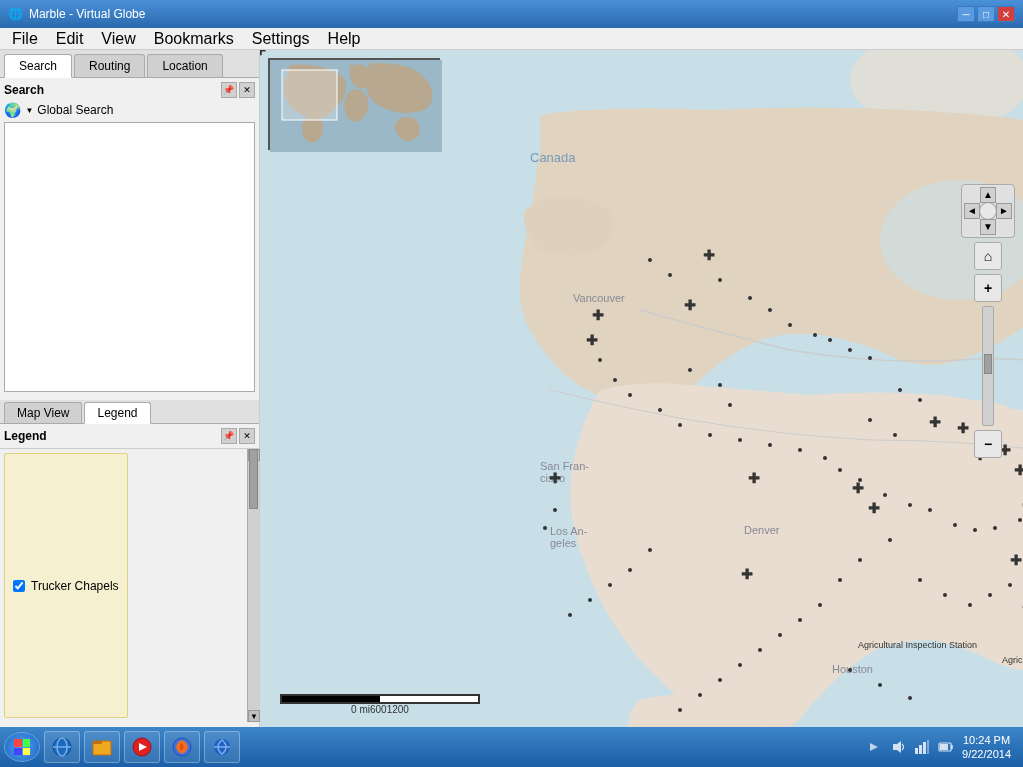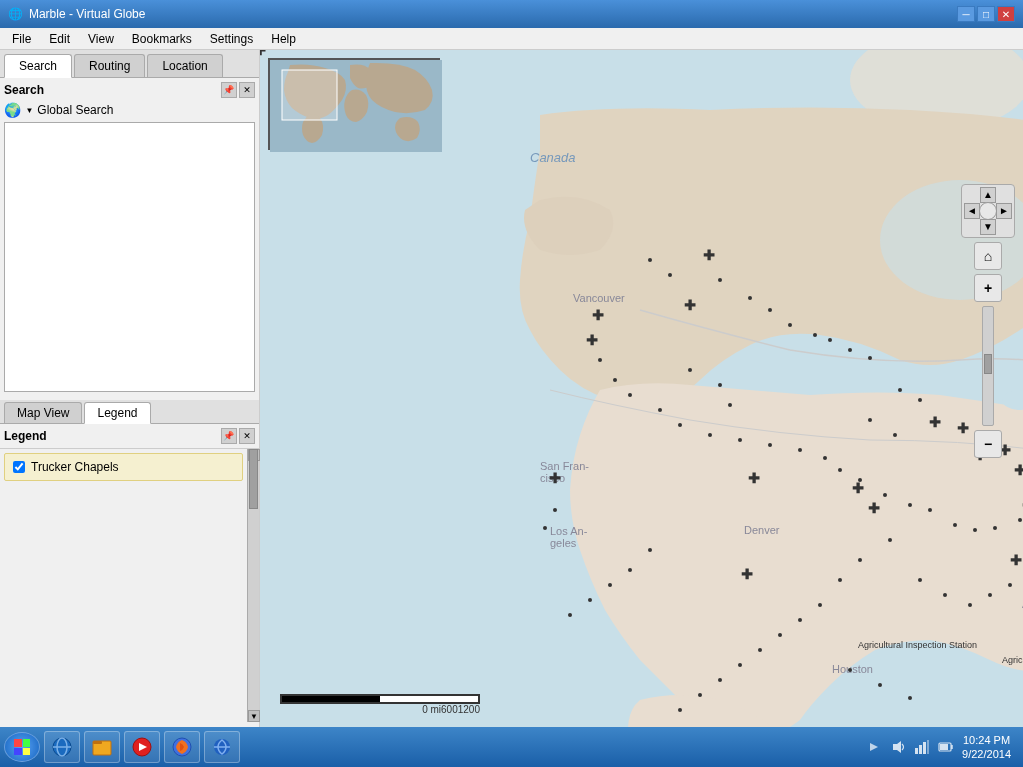--- a/index.html
+++ b/index.html
@@ -17,21 +17,21 @@
       width: 18px; height: 16px; background: #5a9ae0; border: 1px solid #3a7ac0;
       display: flex; align-items: center; justify-content: center; font-size: 10px; cursor: pointer; color: white;
     }
     #title-bar .controls span:last-child { background: #d04040; }
 
     
     #menu-bar {
       background: #f0f0f0; height: 22px; display: flex; align-items: center;
       padding: 0 4px; border-bottom: 1px solid #ccc; gap: 2px;
     }
-    #menu-bar span { padding: 2px 8px; font-size: 12px; cursor: pointer; }
+    #menu-bar span { padding: 2px 8px; font-size: 16px; cursor: pointer; }
 
     
     #main { display: flex; height: calc(767px - 28px - 22px - 40px); }
 
     
     #taskbar {
       position: absolute; bottom: 0; left: 0; right: 0; height: 40px;
       background: linear-gradient(to bottom, #3d85c8, #1a5fa8);
       display: flex; align-items: center; padding: 0 4px; gap: 4px;
     }
@@ -68,21 +68,21 @@
     .bottom-tab.active { background: white; border-bottom: 1px solid white; margin-bottom: -1px; }
 
     
     #legend-section { flex: 1; background: #f0f0f0; }
     #legend-header { display: flex; align-items: center; justify-content: space-between; padding: 4px; border-bottom: 1px solid #ccc; }
     #legend-header .label { font-weight: bold; font-size: 12px; }
     #legend-header .btns { display: flex; gap: 2px; }
     #legend-header .btns span { width: 16px; height: 16px; background: #d0d0d0; border: 1px solid #aaa; display: flex; align-items: center; justify-content: center; font-size: 9px; cursor: pointer; }
 
     #legend-scroll { display: flex; height: calc(100% - 30px); }
-    #legend-items { flex: 1; padding: 4px; display: flex; flex-direction: column; gap: 18px; overflow-y: auto; }
+    #legend-items { flex: 1; padding: 4px; display: flex; flex-direction: row; gap: 18px; overflow-y: auto; }
     .legend-item {
       background: #f5f0d0; border: 1px solid #e0d080; padding: 6px 8px;
       display: flex; align-items: center; gap: 6px; border-radius: 2px;
     }
     .legend-item input[type=checkbox] { width: 12px; height: 12px; }
     .legend-item .item-label { font-size: 12px; }
 
     #legend-scrollbar { width: 12px; background: #d0d0d0; border-left: 1px solid #aaa; position: relative; }
     #legend-scrollbar .thumb { position: absolute; top: 0; left: 1px; right: 1px; height: 60px; background: #a0a0a0; border: 1px solid #888; }
     #legend-scrollbar .arrow { width: 12px; height: 12px; background: #c0c0c0; border: 1px solid #999; display: flex; align-items: center; justify-content: center; font-size: 8px; cursor: pointer; }
@@ -130,30 +130,30 @@
     }
 
     
     #scale-bar {
       position: absolute; bottom: 12px; left: 20px; z-index: 10;
     }
     #scale-bar .bar {
       width: 200px; height: 10px; border: 2px solid #333;
       background: linear-gradient(to right, black 0%, black 50%, white 50%, white 100%);
     }
-    #scale-bar .labels { display: flex; justify-content: flex-end; font-size: 10px; color: #333; }
+    #scale-bar .labels { display: flex; justify-content: center; font-size: 10px; color: #333; }
 
     
     .map-label {
       position: absolute; font-size: 11px; color: #9988bb; font-weight: 500;
       pointer-events: none; white-space: nowrap;
     }
     .map-label.country { font-size: 16px; color: #aaaacc; font-weight: bold; text-align: center; }
     .map-label.city { font-size: 11px; color: #888899; }
-    .map-label.water { font-size: 13px; color: #7799bb; font-style: italic; }
+    .map-label.water { font-size: 13px; color: #7799bb; }
 
     .cross-marker {
       position: absolute; color: #333; font-size: 14px; font-weight: bold;
       transform: translate(-50%, -50%); pointer-events: none;
     }
     .dot-marker {
       position: absolute; width: 4px; height: 4px; background: #333;
       border-radius: 50%; transform: translate(-50%, -50%); pointer-events: none;
     }
 

